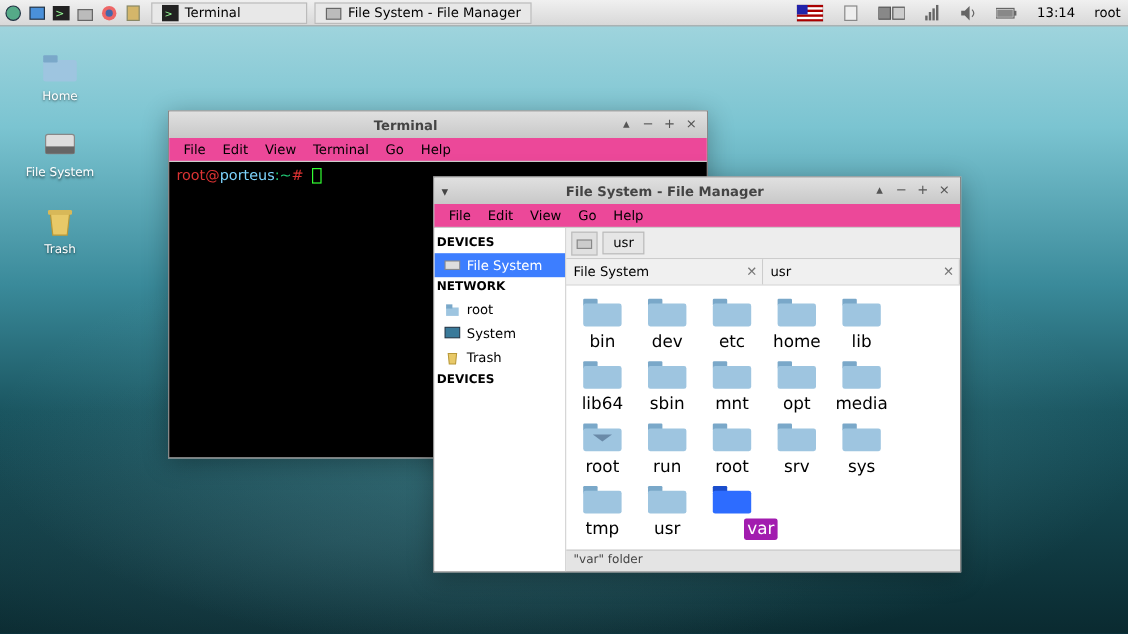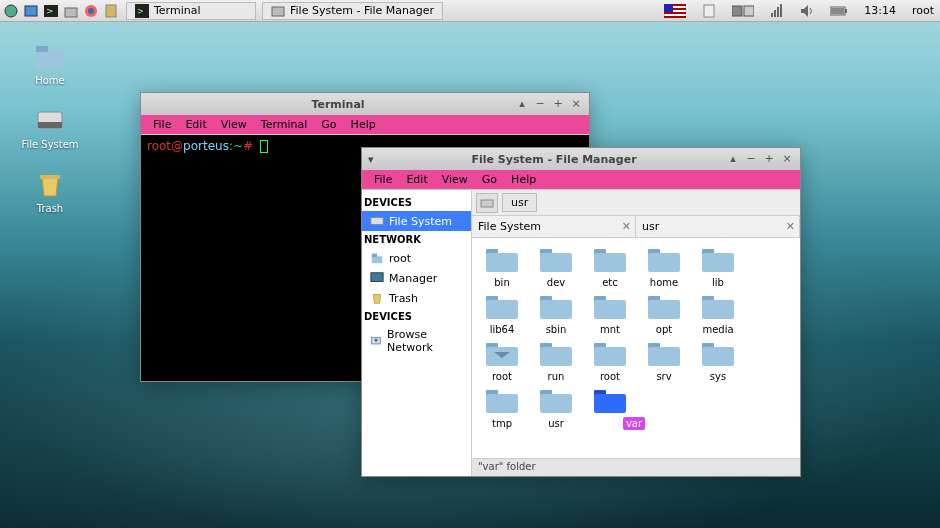--- a/index.html
+++ b/index.html
@@ -67,22 +67,22 @@
 .fm-breadcrumb .crumb .close { position: absolute; right: 4px; color: #777; cursor: pointer; }
 .fm-body { flex: 1; display: flex; min-height: 0; }
 .fm-sidebar { width: 110px; background: #fff; border-right: 1px solid #ccc; font-size: 11px; padding: 4px 0; overflow: hidden; }
 .fm-sidebar .section-title { font-weight: bold; padding: 3px 2px; font-size: 10px; }
 .fm-sidebar .side-item { display: flex; align-items: center; gap: 5px; padding: 3px 8px; cursor: pointer; }
 .fm-sidebar .side-item.selected { background: #3d7eff; color: #fff; }
 .fm-sidebar .side-icon { width: 14px; height: 14px; }
 .fm-files { flex: 1; background: #fff; padding: 8px; display: flex; flex-wrap: wrap; align-content: flex-start; gap: 4px 10px; overflow: auto; }
 .fm-file { width: 44px; display: flex; flex-direction: column; align-items: center; cursor: pointer; }
 .fm-file .folder-icon { width: 36px; height: 28px; }
-.fm-file .flabel { font-size: 10px; margin-top: 2px; text-align: center; padding: 1px 3px; border-radius: 2px; }
-.fm-file.selected .flabel { background: #d946ef; color: #fff; margin-left: 48px; }
+.fm-file .flabel { font-size: 14px; margin-top: 2px; text-align: center; padding: 1px 3px; border-radius: 2px; }
+.fm-file.selected .flabel { background: #a21caf; color: #fff; margin-left: 48px; }
 .fm-file.selected .folder-icon rect.body { fill: #2d6cff; }
 .fm-file.selected .folder-icon rect.tab { fill: #1a4dcc; }
 .fm-statusbar { height: 18px; background: #e4e4e4; border-top: 1px solid #ccc; font-size: 10px; padding: 2px 6px; color: #444; }
 
 
 .svg-folder rect.tab { fill: #7aa8c9; }
 .svg-folder rect.body { fill: #9ec5e0; }
 </style>
 </head>
 <body>
@@ -266,36 +266,29 @@
         <svg class="side-icon" viewBox="0 0 16 16">
             <rect x="2" y="6" width="12" height="8" fill="#9ec5e0"></rect>
             <rect x="2" y="3" width="6" height="4" fill="#7aa8c9"></rect>
           </svg>
         <span>root</span>
       </div>
       <div class="side-item">
         <svg class="side-icon" viewBox="0 0 16 16">
             <rect x="1" y="2" width="14" height="10" fill="#3a7a9a" stroke="#234"></rect>
           </svg>
-        <span>Manager</span>
+        <span>System</span>
       </div>
       <div class="side-item">
         <svg class="side-icon" viewBox="0 0 16 16">
             <path d="M4 4 L5 14 L11 14 L12 4 Z" fill="#e8c968" stroke="#b89838"></path>
           </svg>
         <span>Trash</span>
       </div>
       <div class="section-title">DEVICES</div>
-      <div class="side-item">
-        <svg class="side-icon" viewBox="0 0 16 16">
-            <rect x="2" y="3" width="12" height="9" fill="#cde" stroke="#678"></rect>
-            <circle cx="8" cy="7" r="2" fill="#46a"></circle>
-          </svg>
-        <span>Browse Network</span>
-      </div>
     </div>
 
     <div style="flex:1; display:flex; flex-direction:column; min-width:0;justify-content:center;">
       <div class="fm-toolbar">
         <div class="tb-btn">
             <svg width="14" height="14">
               <rect x="1" y="4" width="12" height="7" fill="#ccc" stroke="#888"></rect>
             </svg>
           </div>
         <div class="path-seg"><span>usr</span></div>

